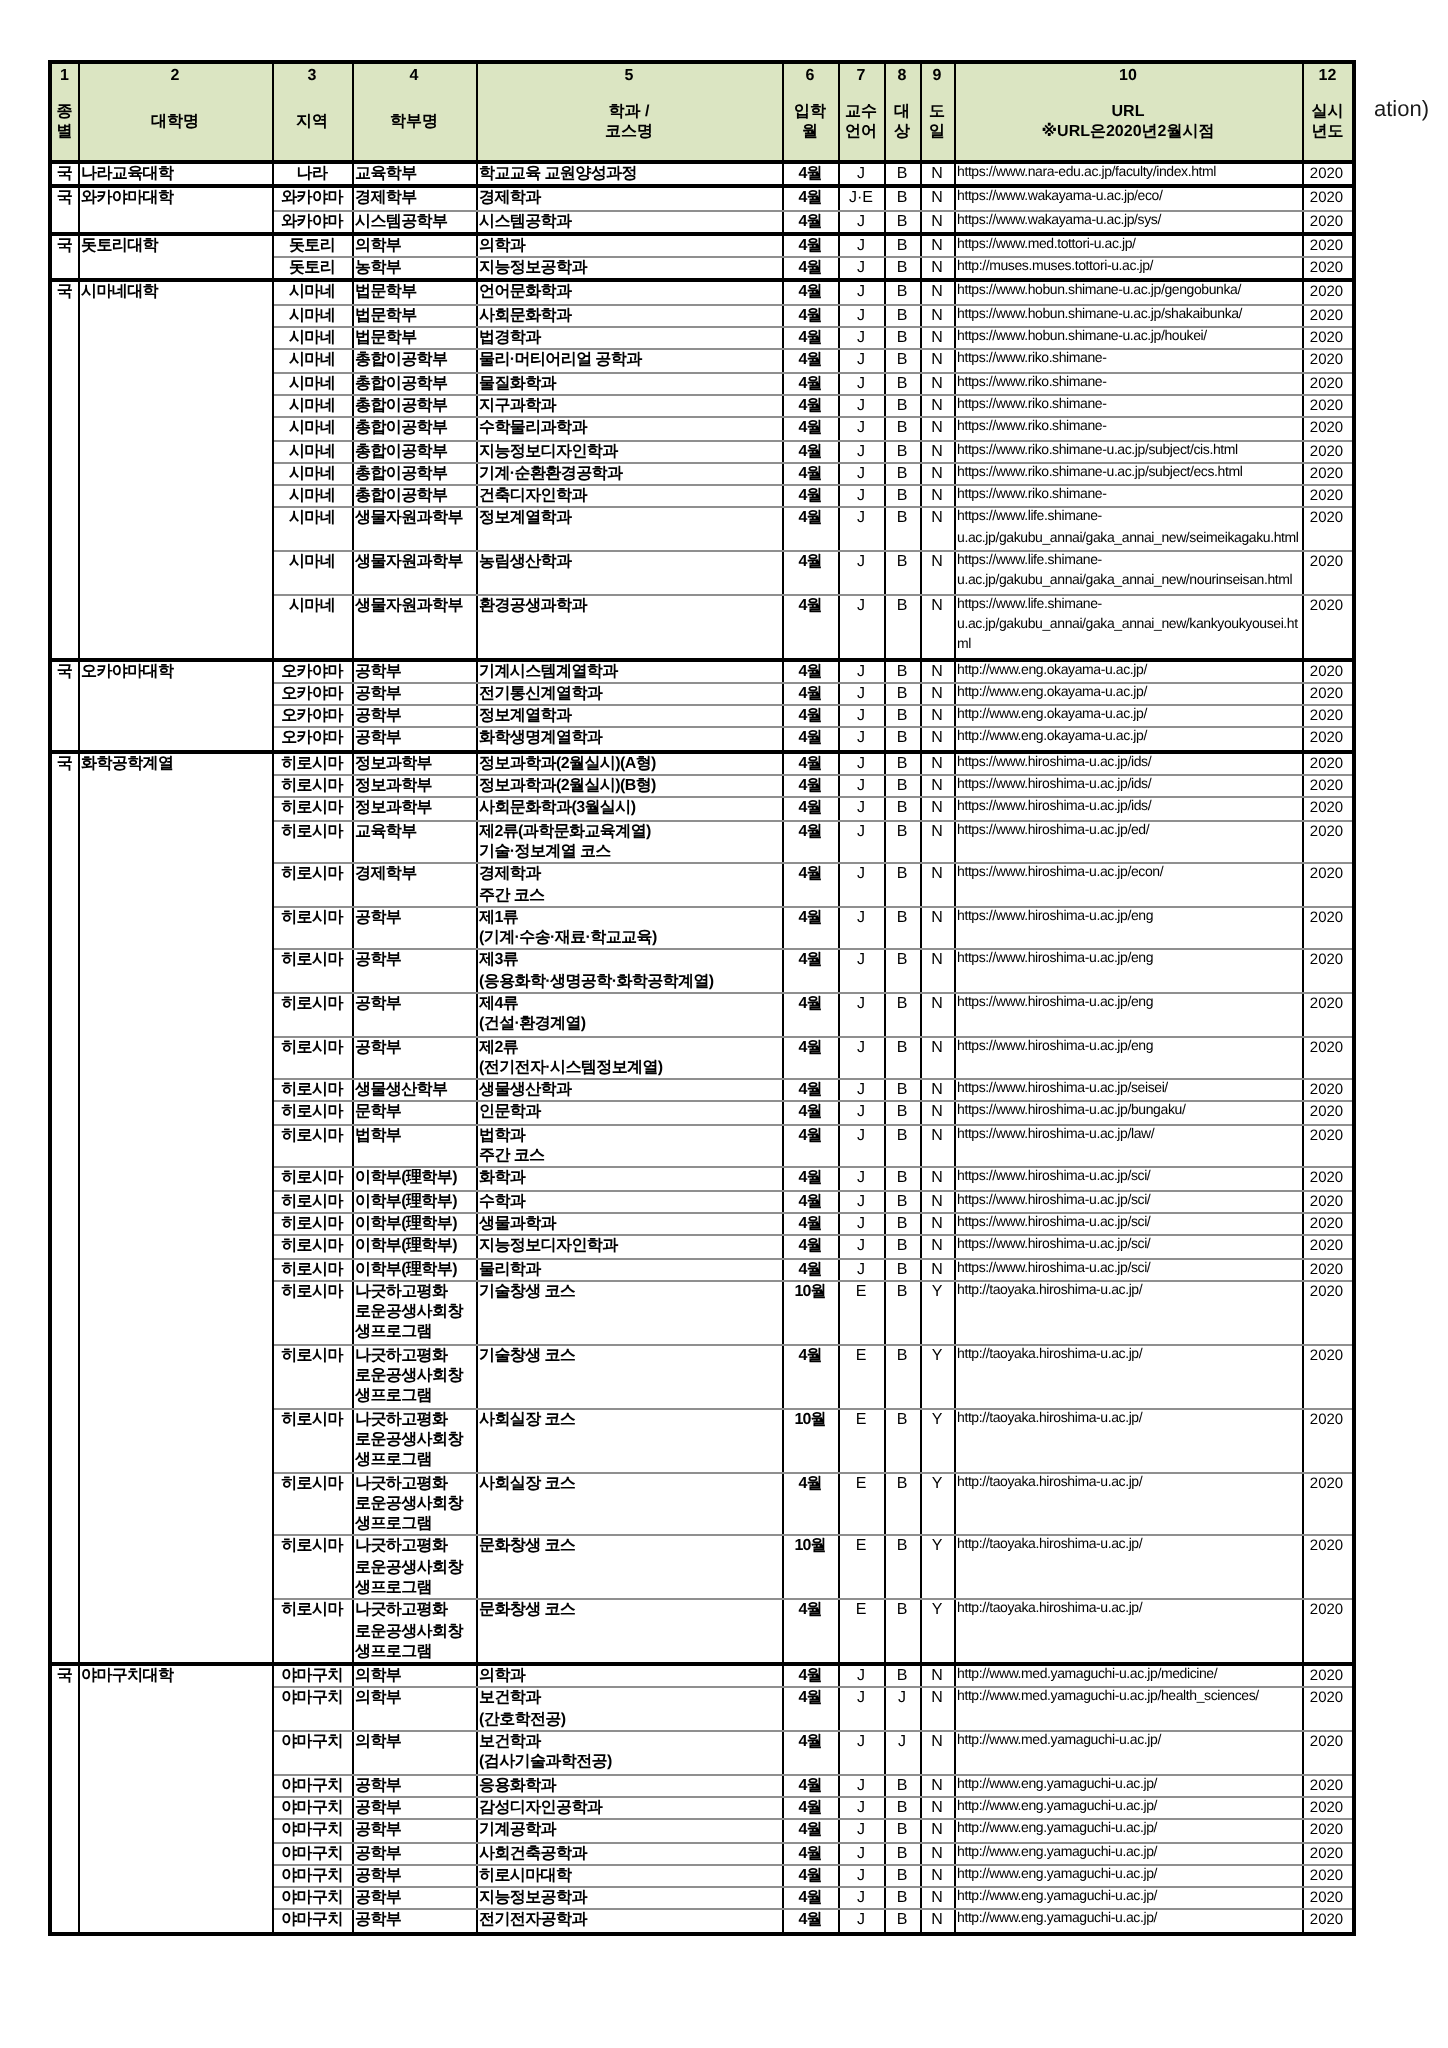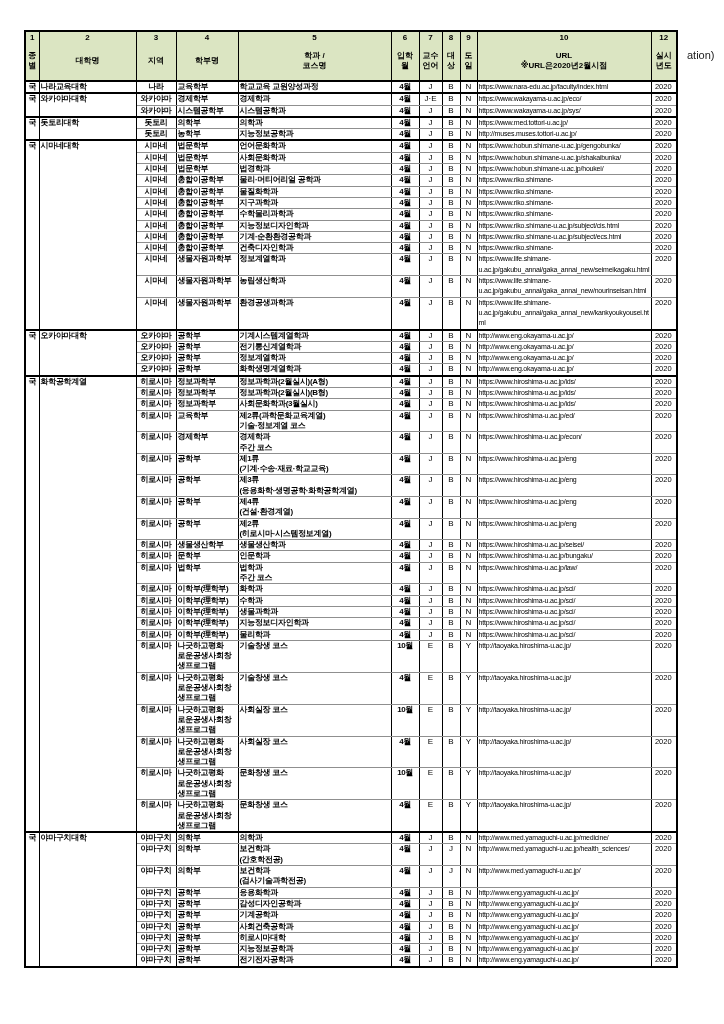--- a/index.html
+++ b/index.html
@@ -496,21 +496,21 @@
           <td class="c-lang">J</td>
           <td class="c-target">B</td>
           <td class="c-visit">N</td>
           <td class="c-url">https://www.hiroshima-u.ac.jp/eng</td>
           <td class="c-year">2020</td>
         </tr>
         <tr>
           <td class="ko c-region">히로시마</td>
           <td class="ko c-fac">공학부</td>
           <td class="ko c-dept">제2류
-(히로시마·시스템정보계열)</td>
+(전기전자·시스템정보계열)</td>
           <td class="ko c-month">4월</td>
           <td class="c-lang">J</td>
           <td class="c-target">B</td>
           <td class="c-visit">N</td>
           <td class="c-url">https://www.hiroshima-u.ac.jp/eng</td>
           <td class="c-year">2020</td>
         </tr>
         <tr>
           <td class="ko c-region">히로시마</td>
           <td class="ko c-fac">생물생산학부</td>

